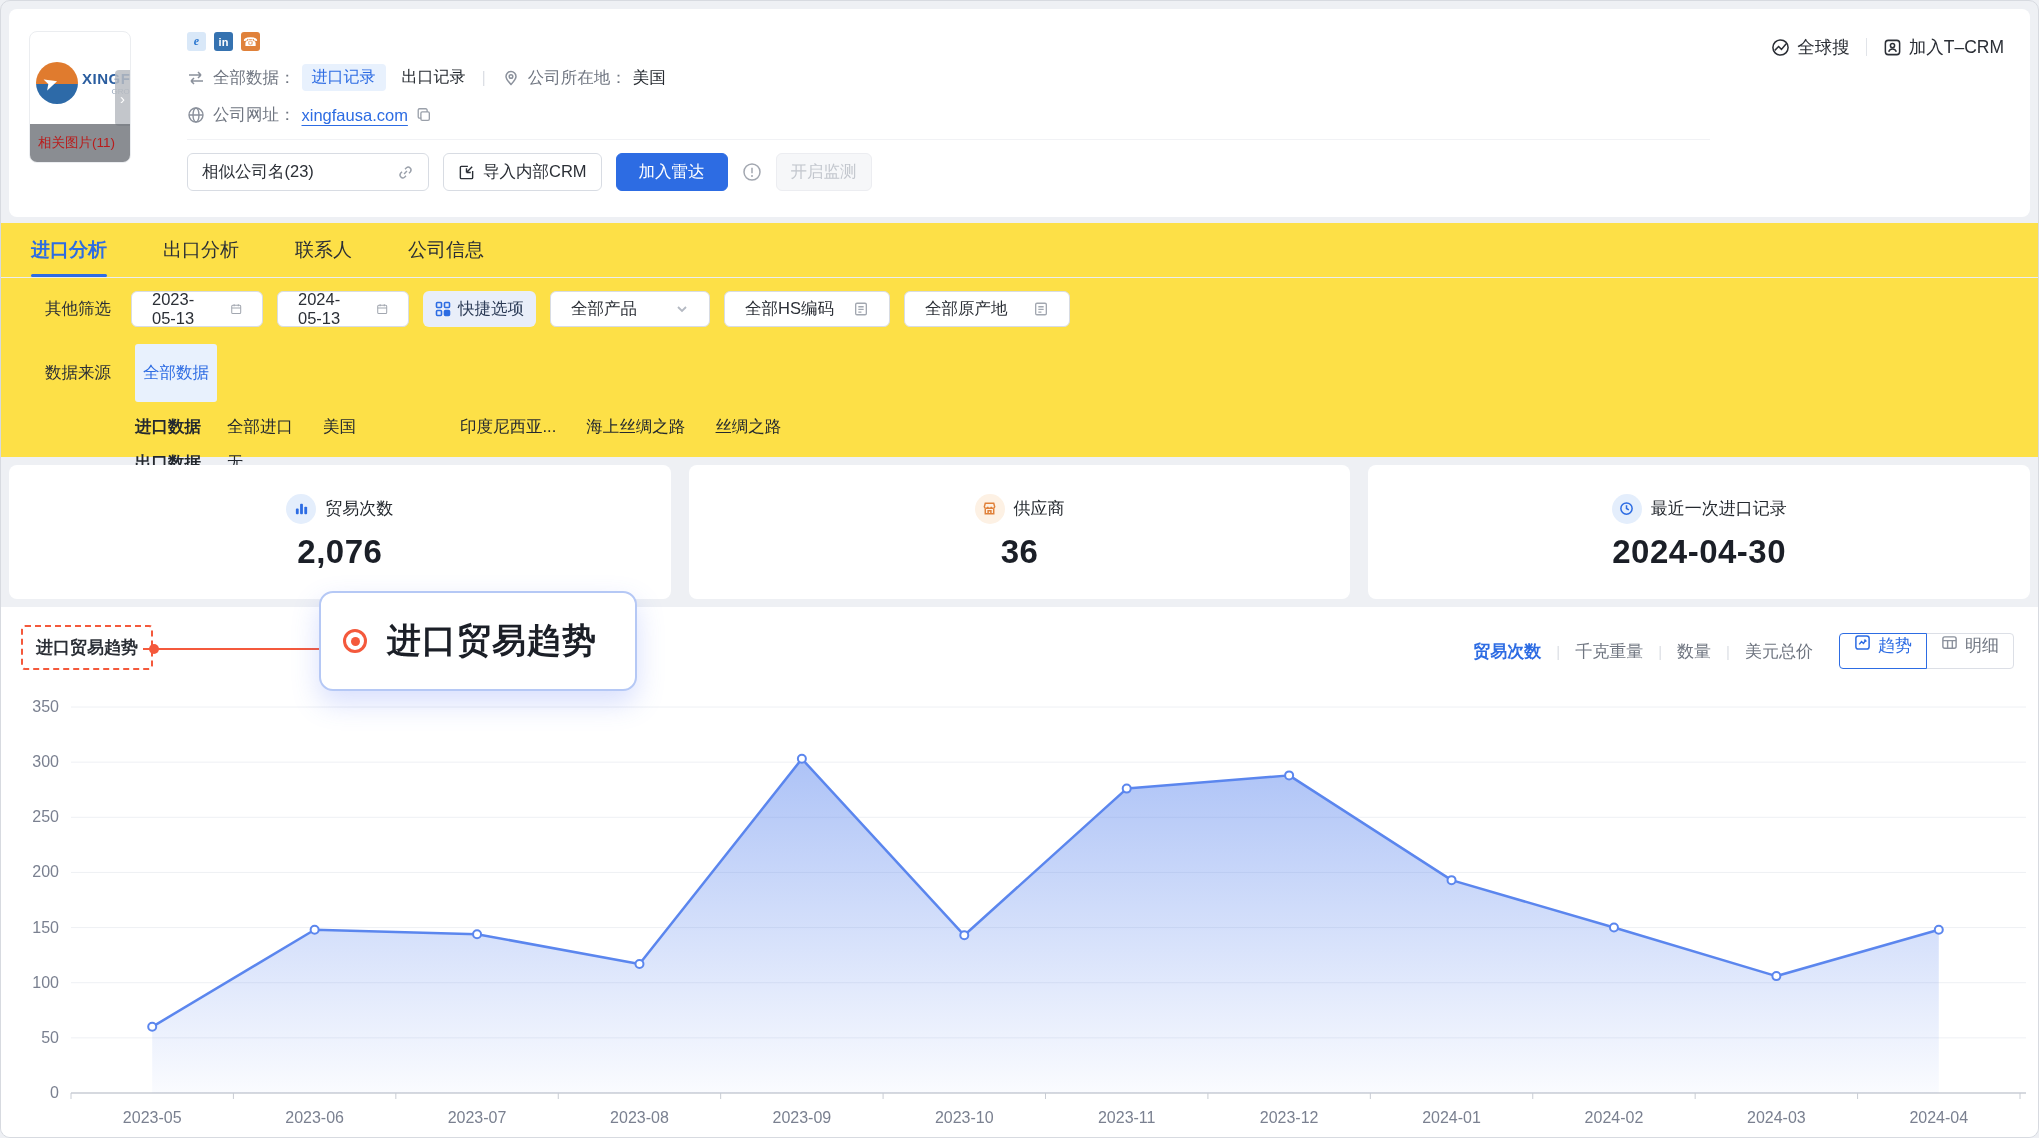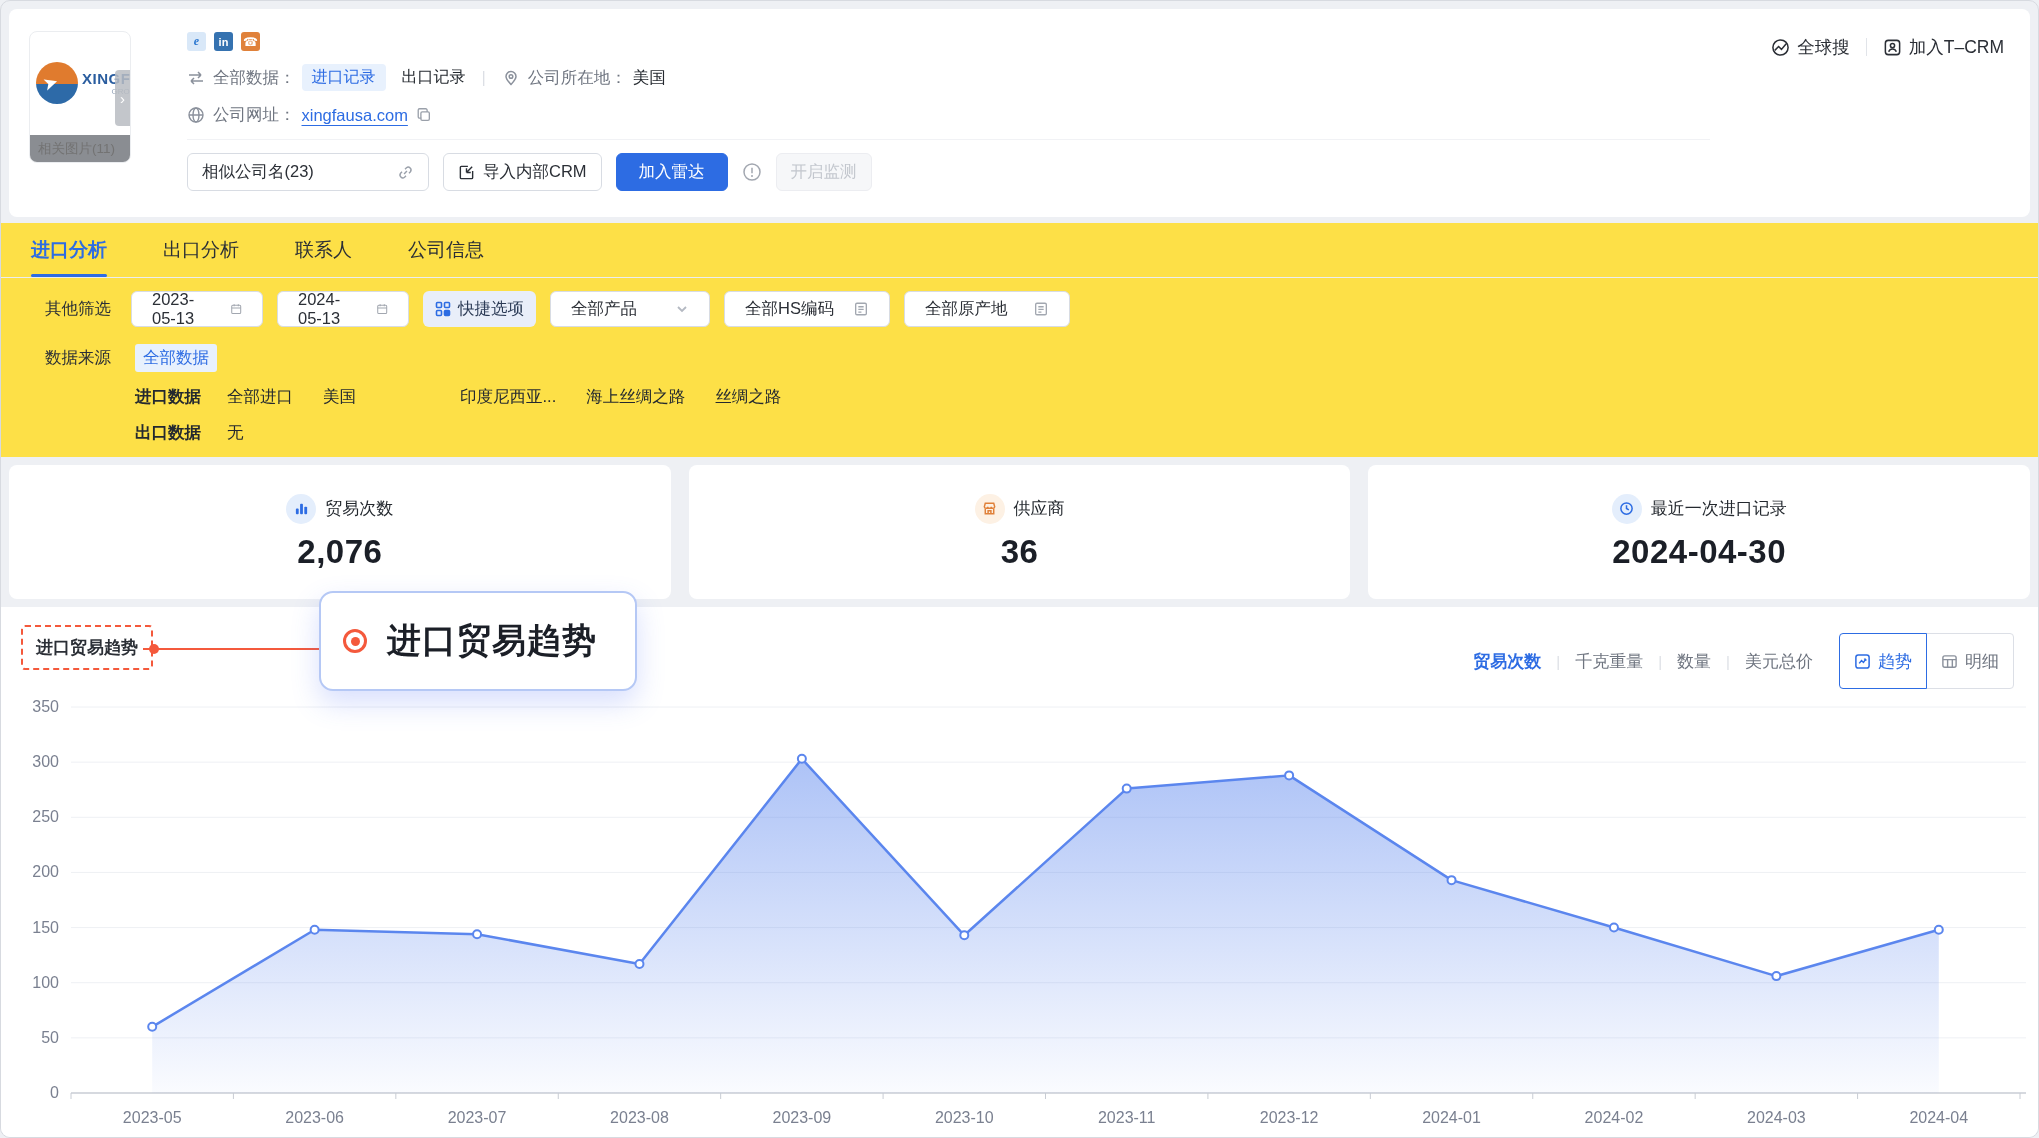--- a/index.html
+++ b/index.html
@@ -13,21 +13,21 @@
   
   .header-card { position:absolute; left:8px; top:8px; right:8px; height:208px; background:#fff; border-radius:8px; }
   .logo-card { position:absolute; left:20px; top:22px; width:102px; height:132px; border:1px solid #ebedf0; border-radius:8px; background:#fff; overflow:hidden; }
   .logo-inner { position:absolute; left:6px; top:30px; display:flex; align-items:center; gap:4px; }
   .logo-globe { width:42px; height:42px; border-radius:50%; background:linear-gradient(180deg,#e07b2e 0 52%,#2d6aa8 52% 100%); position:relative; flex:0 0 auto; }
   .logo-globe::after { content:"➤"; position:absolute; left:7px; top:10px; color:#fff; font-size:18px; transform:rotate(-18deg); }
   .logo-word { line-height:1; }
   .logo-word .w1 { font-size:15px; font-weight:700; color:#2a5d9f; letter-spacing:.5px; }
   .logo-word .w2 { font-size:8px; color:#93a3b8; text-align:right; margin-top:2px; }
   .logo-chevron { position:absolute; right:0; top:38px; width:15px; height:56px; background:rgba(185,188,194,.85); border-radius:4px 0 0 4px; display:flex; align-items:center; justify-content:center; color:#fff; font-size:15px; }
-  .logo-caption { position:absolute; left:0; right:0; bottom:0; height:27px; background:rgba(112,116,122,.82); color:#737373; font-size:13.5px; display:flex; align-items:center; padding-left:8px; }
+  .logo-caption { position:absolute; left:0; right:0; bottom:0; height:38px; background:rgba(112,116,122,.82); color:#b91c1c; font-size:13.5px; display:flex; align-items:center; padding-left:8px; }
 
   .info-col { position:absolute; left:178px; top:14px; right:320px; }
   .title-row { display:flex; align-items:center; gap:10px; }
   .company-title { font-size:21px; font-weight:700; color:#1b1f27; letter-spacing:.2px; }
   .icon-btn { color:#9aa0aa; display:inline-flex; }
   .social-row { display:flex; gap:8px; margin-top:9px; }
   .soc { width:19px; height:19px; border-radius:3px; display:flex; align-items:center; justify-content:center; font-size:12px; font-weight:700; }
   .soc.web { background:#d9e8f8; color:#2f7ad1; font-style:italic; font-family:"Liberation Serif",serif; }
   .soc.lin { background:#3572b0; color:#fff; font-size:11px; }
   .soc.tel { background:#e0813a; color:#fff; font-size:12px; }
@@ -62,21 +62,21 @@
   .ctrl .cico { color:#a2a7b0; margin-left:12px; display:inline-flex; }
   .ctrl.date { width:132px; }
   .ctrl.sel { width:160px; }
   .ctrl.hs { width:166px; }
   .quick { height:36px; background:#e9eef9; border-radius:6px; display:flex; align-items:center; gap:7px; padding:0 12px; color:#2b3a55; cursor:pointer; }
   .ds-block { margin:17px 0 0 44px; font-size:16.5px; }
   .ds-row { display:flex; align-items:center; margin-top:14px; }
   .ds-row:first-child { margin-top:0; }
   .ds-col1 { width:90px; color:#2b2f36; }
   .ds-col2 { width:92px; font-weight:700; color:#24292f; }
-  .ds-tag { background:#e8f1fd; color:#2d6ce3; padding:3px 8px; border-radius:3px; }
+  .ds-tag { background:#e8f1fd; color:#2d6ce3; padding:18px 8px; border-radius:3px; }
   .ds-items { display:flex; align-items:center; gap:30px; color:#24292f; }
   .ds-gap { width:44px; }
 
   
   .cards-row { position:absolute; left:8px; right:8px; top:464px; height:134px; display:flex; gap:18px; }
   .stat-card { flex:1; background:#fff; border-radius:8px; display:flex; flex-direction:column; align-items:center; justify-content:center; gap:9px; }
   .stat-top { display:flex; align-items:center; gap:9px; font-size:17px; color:#24292f; }
   .stat-ico { width:30px; height:30px; border-radius:50%; display:flex; align-items:center; justify-content:center; }
   .stat-ico.blue { background:#e4eefc; color:#2d6ce3; }
   .stat-ico.orange { background:#fdf1e4; color:#e0813a; }
@@ -89,21 +89,21 @@
   .connector::before { content:""; position:absolute; left:6px; top:-4px; width:10px; height:10px; border-radius:50%; background:#f4593c; }
   .callout { position:absolute; left:318px; top:-16px; height:100px; background:#fff; border:2px solid #b5c8f5; border-radius:14px; box-shadow:0 12px 28px rgba(77,110,245,.22); display:flex; align-items:center; padding:0 38px 0 66px; z-index:5; }
   .callout-ring { position:absolute; left:22px; top:50%; margin-top:-12px; width:24px; height:24px; border:3px solid #f4593c; border-radius:50%; background:#fff; display:flex; align-items:center; justify-content:center; }
   .callout-ring::after { content:""; width:9px; height:9px; border-radius:50%; background:#f4593c; }
   .callout-text { font-size:34px; font-weight:700; color:#1b1f27; letter-spacing:1px; }
   .chart-controls { position:absolute; right:24px; top:26px; display:flex; align-items:center; z-index:2; }
   .metric { font-size:17px; color:#6f7580; cursor:pointer; }
   .metric.active { color:#2d6ce3; font-weight:700; }
   .m-div { color:#dcdfe5; margin:0 15px; font-size:15px; }
   .toggle-group { display:flex; margin-left:26px; }
-  .toggle { height:56px; display:flex; align-items:center; gap:7px; padding:0 14px; border:1px solid #dcdfe6; background:#fff; font-size:17px; color:#6f7580; cursor:pointer; }
+  .toggle { height:36px; display:flex; gap:7px; padding:0 14px; border:1px solid #dcdfe6; background:#fff; font-size:17px; color:#6f7580; cursor:pointer; }
   .toggle:first-child { border-radius:4px 0 0 4px; }
   .toggle:last-child { border-radius:0 4px 4px 0; margin-left:-1px; }
   .toggle.active { border-color:#2d6ce3; color:#2d6ce3; font-weight:500; z-index:1; position:relative; }
   #trend-svg { position:absolute; left:8px; top:84px; width:2023px; height:448px; }
   #trend-svg text { font-family:"Liberation Sans","DejaVu Sans",sans-serif; }
 </style>
 </head>
 <body>
 
 <div class="frame">

